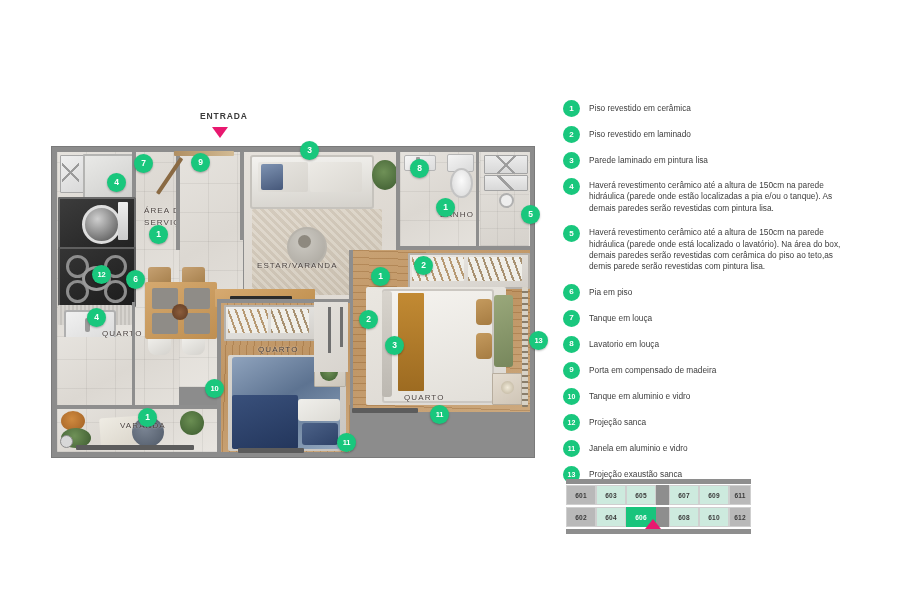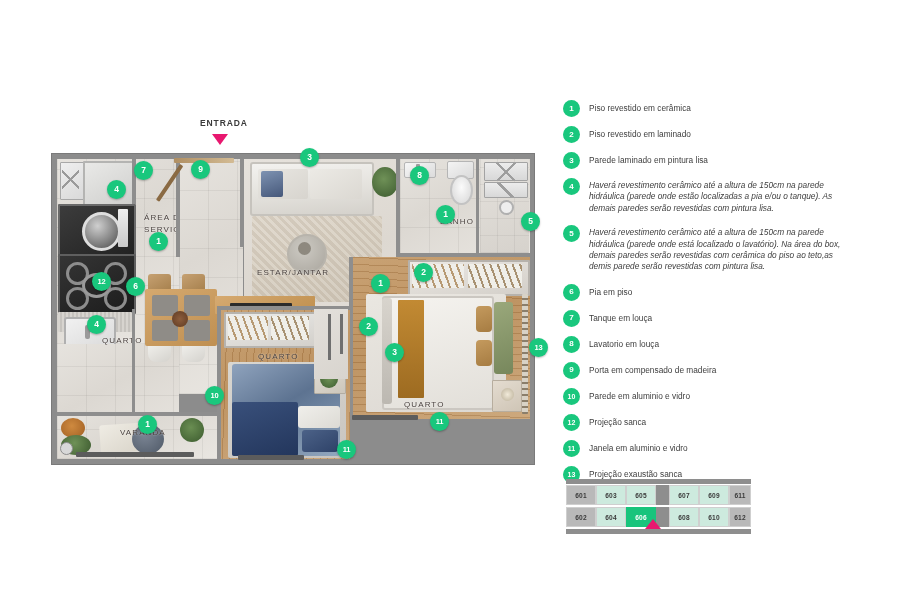--- a/index.html
+++ b/index.html
@@ -7,21 +7,21 @@
   body{
     width:900px;height:600px;
     background:#ffffff;
     font-family:"Liberation Sans", sans-serif;
     overflow:hidden;
     position:relative;
   }
 
   
   #floorplan-area{
-    position:absolute;left:45px;top:111px;width:495px;height:365px;
+    position:absolute;left:45px;top:104px;width:495px;height:365px;
   }
 
   #entrada-label{
     position:absolute;left:155px;top:7px;
     font-size:8.5px;letter-spacing:.9px;color:#3a3a3a;font-weight:700;
     white-space:nowrap;
   }
   #entrada-arrow{
     position:absolute;left:167px;top:23px;
     width:0;height:0;border-left:8px solid transparent;border-right:8px solid transparent;
@@ -89,21 +89,21 @@
     flex:0 0 auto;width:17px;height:17px;border-radius:50%;
     background:#19c77d;color:#fff;font-size:8px;font-weight:700;
     display:flex;align-items:center;justify-content:center;margin-right:9px;
     line-height:1;
   }
   .leg-dot.two{font-size:7px;}
   .leg-txt{
     font-size:8.3px;line-height:11.4px;color:#3d3d3d;
     padding-top:3px;max-width:268px;
   }
-  .leg-row.big .leg-txt{padding-top:2px;font-style:italic;}
+  .leg-row.big .leg-txt{padding-top:2px;}
   .leg-row.big{margin-bottom:11px;}
 
   
   #unit-grid{
     position:absolute;left:566px;top:479px;width:185px;
   }
   .ug-row{display:flex;height:20px;margin-bottom:2px;}
   .ug-cell{
     display:flex;align-items:center;justify-content:center;
     font-size:6.6px;font-weight:700;color:#3a3a3a;
@@ -184,21 +184,21 @@
     <div class="fx" style="left:198px;top:8px;width:120px;height:50px;background:linear-gradient(175deg,#f3f2ef 0%,#e3e1dc 55%,#d4d1cb 100%);border:2px solid #c6c3bd;border-radius:3px;"></div>
     <div class="fx" style="left:206px;top:15px;width:50px;height:30px;background:linear-gradient(150deg,#e9e7e2,#d7d4ce);border-radius:2px;"></div>
     <div class="fx" style="left:209px;top:17px;width:22px;height:26px;background:linear-gradient(160deg,#7e93b2,#46587a);border-radius:2px;"></div>
     <div class="fx" style="left:258px;top:15px;width:52px;height:30px;background:linear-gradient(150deg,#eceae5,#dbd8d2);border-radius:2px;"></div>
 
     <div class="fx" style="left:235px;top:80px;width:36px;height:36px;border-radius:50%;background:radial-gradient(circle at 40% 35%,#cdcac3,#a9a59d);border:2px solid #b8b4ac;"></div>
     <div class="fx" style="left:246px;top:88px;width:13px;height:13px;border-radius:50%;background:#8e897f;"></div>
 
     <div class="fx" style="left:320px;top:13px;width:26px;height:30px;background:radial-gradient(circle at 45% 40%,#6f9157,#3c5a2f);border-radius:50%;"></div>
 
-    <div class="rm-label" style="left:205px;top:114px;">ESTAR/JANTAR</div>
+    <div class="rm-label" style="left:205px;top:114px;">ESTAR/VARANDA</div>
 
     <div class="fx" style="left:93px;top:135px;width:72px;height:57px;background:linear-gradient(150deg,#d5a96f,#bf8f51);border-radius:2px;"></div>
     <div class="fx" style="left:100px;top:141px;width:26px;height:21px;background:#8f8c87;border-radius:2px;"></div>
     <div class="fx" style="left:132px;top:141px;width:26px;height:21px;background:#8f8c87;border-radius:2px;"></div>
     <div class="fx" style="left:100px;top:166px;width:26px;height:21px;background:#8f8c87;border-radius:2px;"></div>
     <div class="fx" style="left:132px;top:166px;width:26px;height:21px;background:#8f8c87;border-radius:2px;"></div>
     <div class="fx" style="left:120px;top:157px;width:16px;height:16px;border-radius:50%;background:radial-gradient(circle,#8c5d3c,#5e3a22);"></div>
     <div class="fx" style="left:96px;top:120px;width:23px;height:15px;background:linear-gradient(150deg,#c6a172,#a8824f);border-radius:3px 3px 0 0;"></div>
     <div class="fx" style="left:130px;top:120px;width:23px;height:15px;background:linear-gradient(150deg,#c6a172,#a8824f);border-radius:3px 3px 0 0;"></div>
     <div class="fx" style="left:96px;top:192px;width:23px;height:16px;background:linear-gradient(150deg,#efeeea,#d4d2cd);border-radius:0 0 8px 8px;"></div>
@@ -349,21 +349,21 @@
   <div class="leg-row">
     <div class="leg-dot">8</div>
     <div class="leg-txt">Lavatorio em louça</div>
   </div>
   <div class="leg-row">
     <div class="leg-dot">9</div>
     <div class="leg-txt">Porta em compensado de madeira</div>
   </div>
   <div class="leg-row">
     <div class="leg-dot two">10</div>
-    <div class="leg-txt">Parede em aluminio e vidro</div>
+    <div class="leg-txt">Tanque em aluminio e vidro</div>
   </div>
   <div class="leg-row">
     <div class="leg-dot two">12</div>
     <div class="leg-txt">Projeção sanca</div>
   </div>
   <div class="leg-row">
     <div class="leg-dot two">11</div>
     <div class="leg-txt">Janela em aluminio e vidro</div>
   </div>
   <div class="leg-row">

